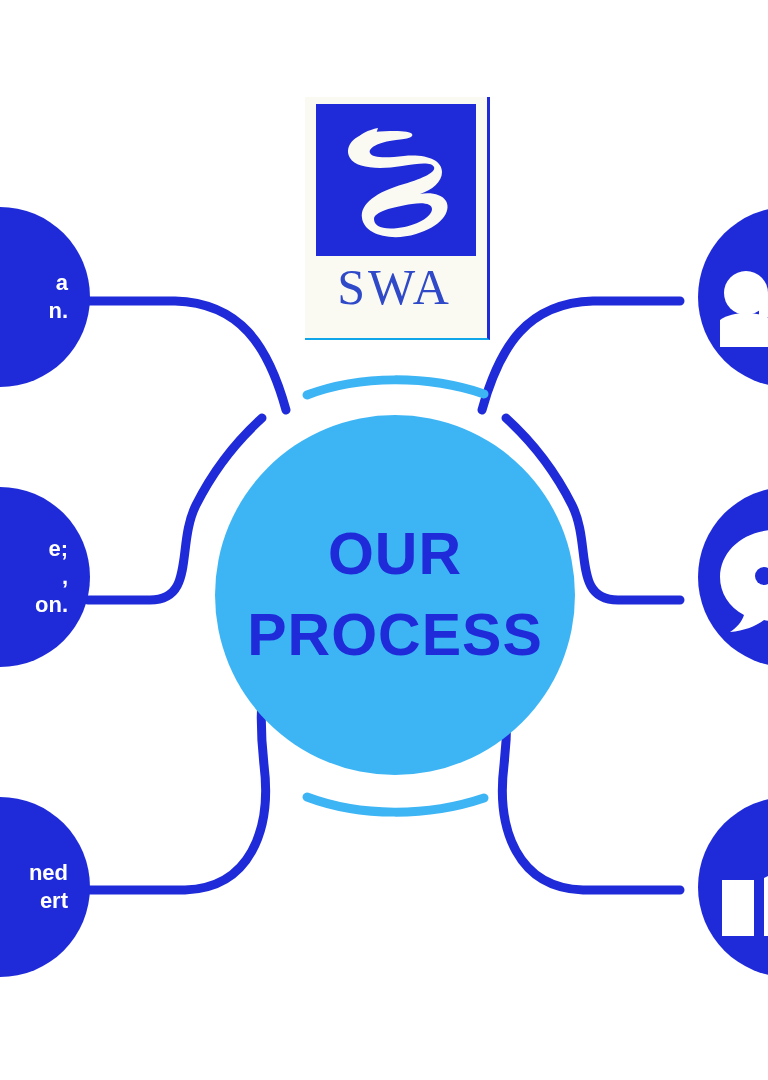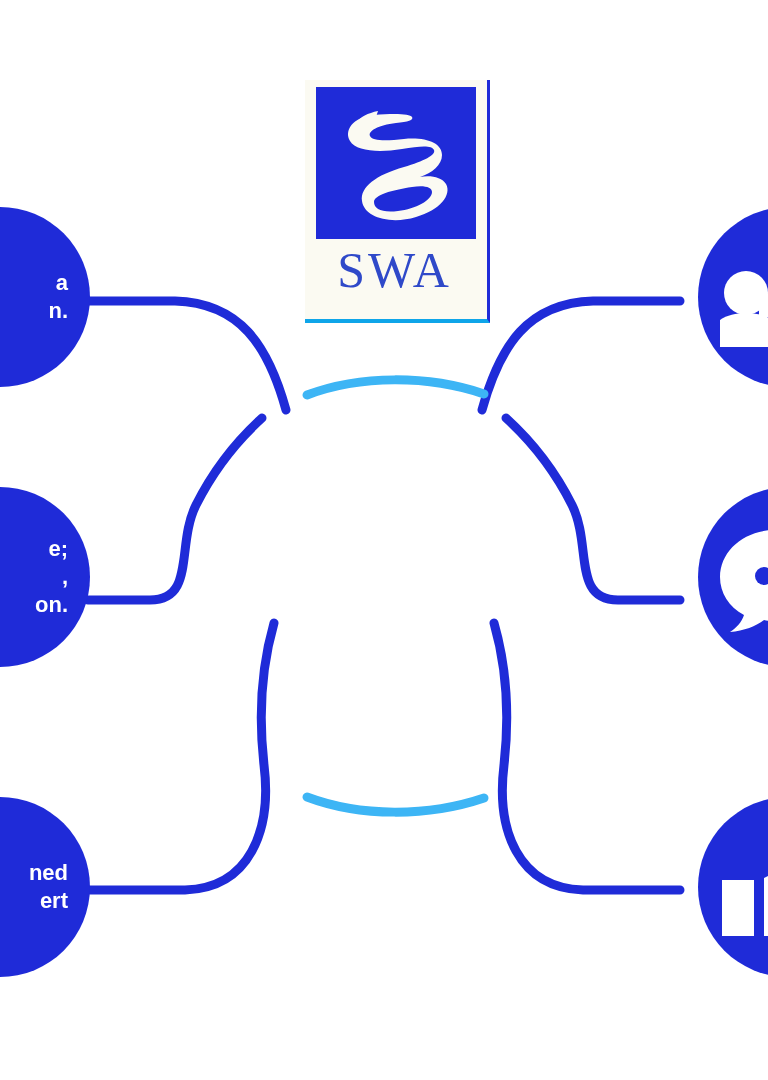--- a/index.html
+++ b/index.html
@@ -29,26 +29,26 @@
     top: 0;
     width: 768px;
     height: 1080px;
     pointer-events: none;
   }
 
   
   .logo-block {
     position: absolute;
     left: 305px;
-    top: 80px;
+    top: 97px;
     width: 185px;
     height: 243px;
     background: #FBFAF2;
     border-right: 3px solid #1F2BD8;
-    border-bottom: 4px solid #0ea5e9;
+    border-bottom: 2px solid #0ea5e9;
     box-sizing: border-box;
   }
   .logo-mark {
     position: absolute;
     left: 11px;
     top: 7px;
     width: 160px;
     height: 152px;
     background: #1F2BD8;
     overflow: hidden;
@@ -171,20 +171,24 @@
                                   C 92 35 98 33 96 30 C 94 27 80 26 58 28 Z
                                   M 96 100 C 108 98 116 100 116 105
                                   C 116 113 100 122 82 124 C 66 126 58 122 58 115
                                   C 58 108 76 103 96 100 Z"></path>
         <path fill="#FBFAF2" d="M40 36 C 44 30 52 26 62 24 L 60 30 C 52 32 46 34 42 38 Z"></path>
       </svg>
     </div>
     <div class="logo-word">SWA</div>
   </div>
 
+  <div class="center-circle">
+    <div class="line l1">OUR</div>
+    <div class="line l2">PROCESS</div>
+  </div>
 
   <div class="node left" id="node-l1">
     <div class="node-text"> a
 n.</div>
   </div>
   <div class="node left" id="node-l2">
     <div class="node-text">e;
 ,
 on.</div>
   </div>

